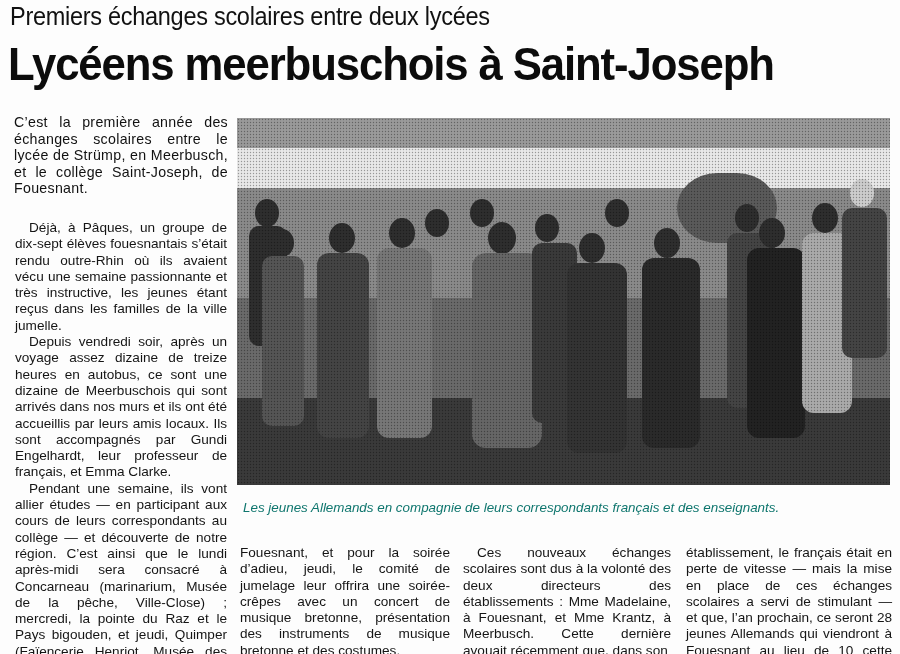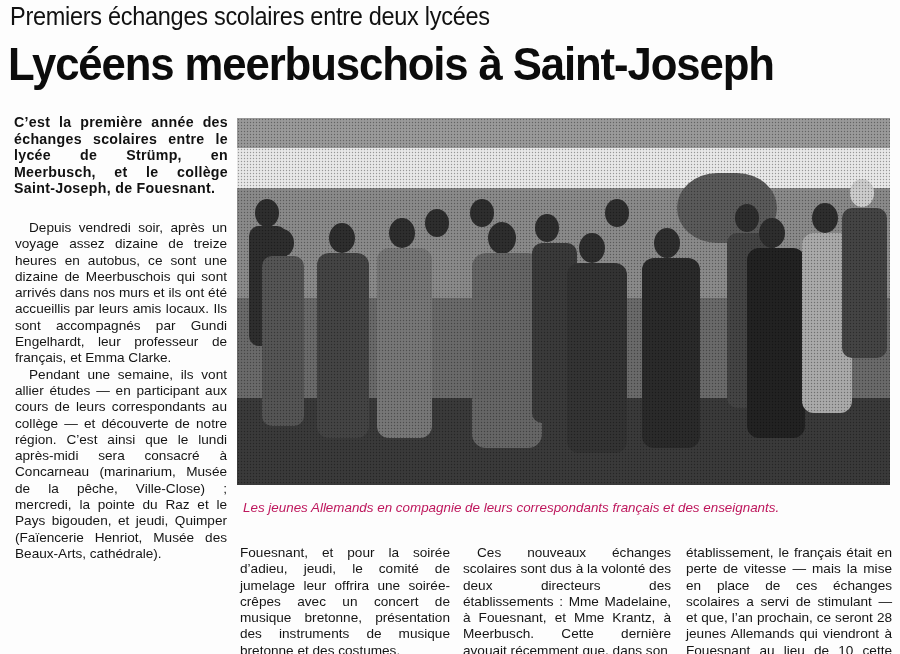--- a/index.html
+++ b/index.html
@@ -15,50 +15,51 @@
     transform:scaleX(0.94); transform-origin:left top;
   }
   .headline {
     position:absolute; left:8px; top:36px;
     font-family:"Liberation Sans", sans-serif; font-weight:bold;
     font-size:47px; letter-spacing:-1.2px; color:#0c0c0c; white-space:nowrap;
     transform:scaleX(0.93); transform-origin:left top;
   }
   .lead {
     position:absolute; left:14px; top:114px; width:214px;
-    font-weight:bold; font-size:14.2px; line-height:16.6px; text-align:justify;
+    font-weight:normal; font-size:14.2px; line-height:16.6px; text-align:justify;
     letter-spacing:0.3px;
   }
   .col {
     position:absolute; font-size:13.6px; line-height:16.3px; text-align:justify; color:#151515;
   }
   .col p { margin:0; text-indent:14px; }
   .col1 { left:15px; top:220px; width:212px; }
   .col2 { left:240px; top:545px; width:210px; }
   .col3 { left:463px; top:545px; width:208px; }
   .col4 { left:686px; top:545px; width:206px; }
   .col2 p, .col4 p { text-indent:0; }
   .photo {
     position:absolute; left:237px; top:118px; width:653px; height:367px;
     background:#555; overflow:hidden;
   }
   .photo svg { display:block; }
   .caption {
     position:absolute; left:243px; top:500px; width:640px;
-    font-style:italic; font-size:13.4px; color:#be185d;
+    font-style:italic; font-size:13.4px; color:#0f766e;
   }
 </style>
 </head>
 <body>
 
 <div class="kicker">Premiers échanges scolaires entre deux lycées</div>
 <div class="headline">Lycéens meerbuschois à Saint-Joseph</div>
 <div class="lead">C’est la première année des échanges scolaires entre le lycée de Strümp, en Meerbusch, et le collège Saint-Joseph, de Fouesnant.</div>
 
 <div class="col col1">
+  <p>Déjà, à Pâques, un groupe de dix-sept élèves fouesnantais s’était rendu outre-Rhin où ils avaient vécu une semaine passionnante et très instructive, les jeunes étant reçus dans les familles de la ville jumelle.</p>
   <p>Depuis vendredi soir, après un voyage assez dizaine de treize heures en autobus, ce sont une dizaine de Meerbuschois qui sont arrivés dans nos murs et ils ont été accueillis par leurs amis locaux. Ils sont accompagnés par Gundi Engelhardt, leur professeur de français, et Emma Clarke.</p>
   <p>Pendant une semaine, ils vont allier études — en participant aux cours de leurs correspondants au collège — et découverte de notre région. C’est ainsi que le lundi après-midi sera consacré à Concarneau (marinarium, Musée de la pêche, Ville-Close) ; mercredi, la pointe du Raz et le Pays bigouden, et jeudi, Quimper (Faïencerie Henriot, Musée des Beaux-Arts, cathédrale).</p>
 
 </div>
 
 <div class="photo" title="Group photo of German and French students with teachers">
   <svg width="653" height="367" viewBox="0 0 653 367">
     <defs>
       <pattern id="dots" width="3" height="3" patternUnits="userSpaceOnUse">
         <rect width="3" height="3" fill="#000" opacity="0"></rect>

